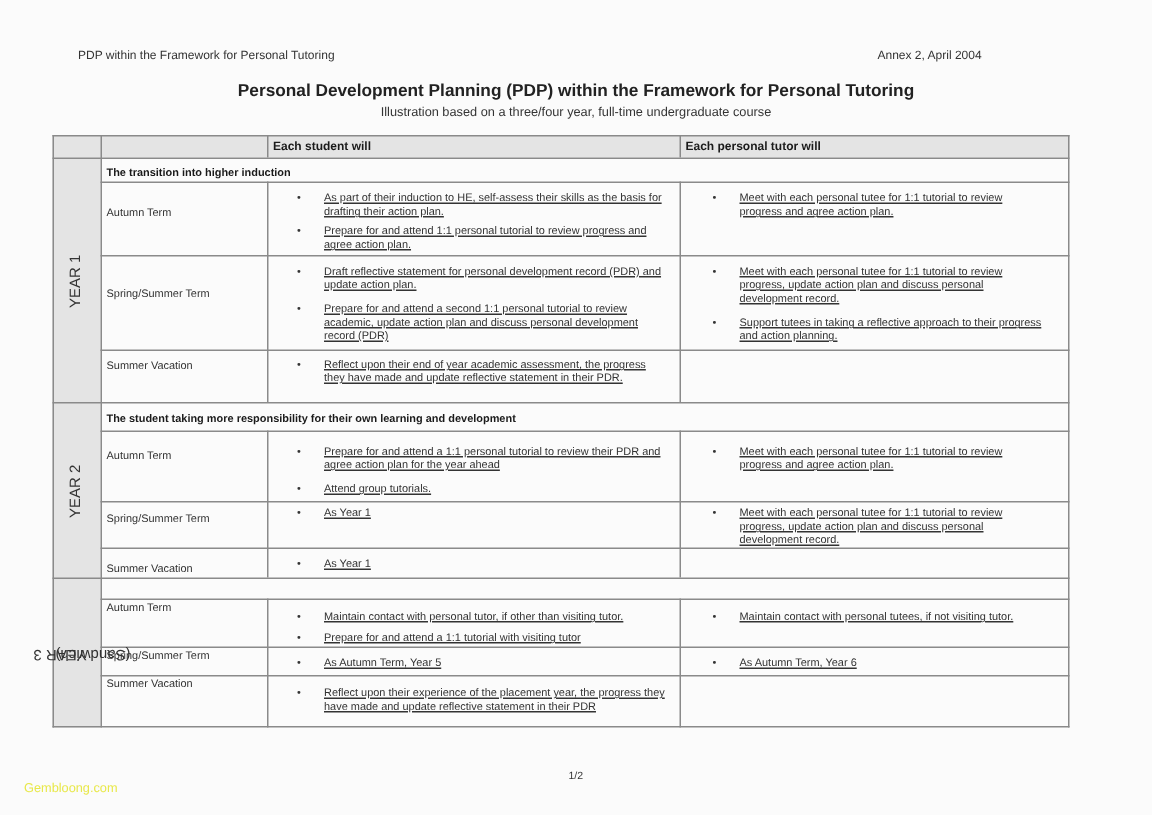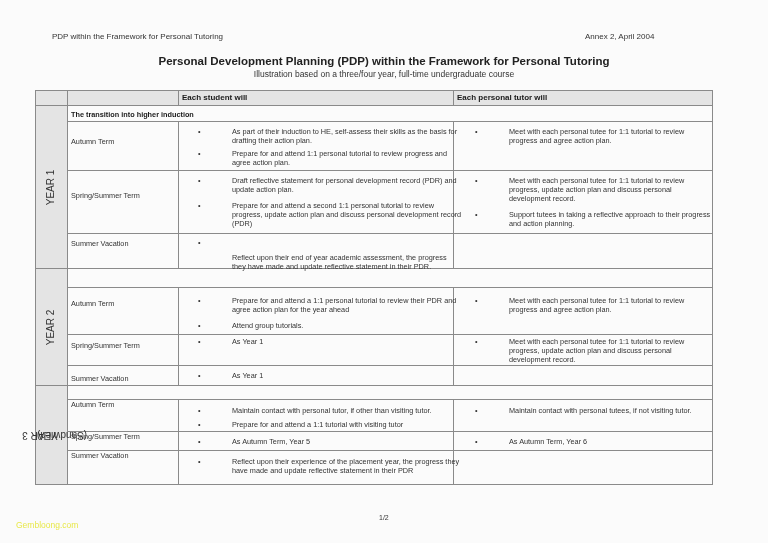--- a/index.html
+++ b/index.html
@@ -9,21 +9,21 @@
   .hdr-right { position:absolute; left:585px; top:32px; font-size:8px; color:#333; }
   .title { position:absolute; left:0; width:768px; top:55px; text-align:center; font-size:11.5px; font-weight:bold; color:#222; }
   .subtitle { position:absolute; left:0; width:768px; top:69px; text-align:center; font-size:8.5px; color:#333; }
   .tbl { position:absolute; left:35px; top:90px; width:678px; height:395px; }
   .line { position:absolute; background:#8a8a8a; }
   .cell { position:absolute; font-size:7.3px; line-height:9px; color:#333; }
   .bold { font-weight:bold; color:#1a1a1a; }
   .gray { position:absolute; background:#e4e4e4; }
   .bul { position:absolute; font-size:7.3px; line-height:9px; color:#333; }
   .bul .dot { position:absolute; left:0; top:0; }
-  .bul .txt { position:absolute; left:34px; top:0; }
+  .bul .txt { position:absolute; left:18px; top:0;text-decoration:underline; }
   .year { position:absolute; display:flex; align-items:center; justify-content:center; }
   .year span { display:block; transform:rotate(-90deg); white-space:nowrap; text-align:center; font-size:10px; line-height:11px; color:#333; }
   .footer-page { position:absolute; left:379px; top:514px; font-size:7px; color:#333; }
   .watermark { position:absolute; left:16px; top:520px; font-size:8.5px; color:#e8e84a; }
 </style>
 </head>
 <body>
 
 <div class="hdr-left">PDP within the Framework for Personal Tutoring</div>
 <div class="hdr-right">Annex 2, April 2004</div>
@@ -92,40 +92,41 @@
       <span class="txt" style="width:205px;">Meet with each personal tutee for 1:1 tutorial to review progress and agree action plan.</span>
     </div>
 
   <div class="cell" style="left:36px;top:101px;">Spring/Summer Term</div>
   <div class="bul" style="left:163px;top:86px;width:250px;">
     <span class="dot">•</span>
       <span class="txt" style="width:225px;">Draft reflective statement for personal development record (PDR) and update action plan.</span>
     </div>
   <div class="bul" style="left:163px;top:111px;width:250px;">
     <span class="dot">•</span>
-      <span class="txt" style="width:230px;">Prepare for and attend a second 1:1 personal tutorial to review progress, update action plan and discuss personal development record (PDR)</span>
+      <span class="txt" style="width:230px;">Prepare for and attend a second 1:1 personal tutorial to review academic, update action plan and discuss personal development record (PDR)</span>
     </div>
   <div class="bul" style="left:440px;top:86px;width:230px;">
     <span class="dot">•</span>
       <span class="txt" style="width:205px;">Meet with each personal tutee for 1:1 tutorial to review progress, update action plan and discuss personal development record.</span>
     </div>
   <div class="bul" style="left:440px;top:120px;width:230px;">
     <span class="dot">•</span>
       <span class="txt" style="width:205px;">Support tutees in taking a reflective approach to their progress and action planning.</span>
     </div>
 
   <div class="cell" style="left:36px;top:149px;">Summer Vacation</div>
   <div class="bul" style="left:163px;top:148px;width:250px;">
     <span class="dot">•</span>
-      <span class="txt" style="width:230px;margin-top:15px;">Reflect upon their end of year academic assessment, the progress they have made and update reflective statement in their PDR.</span>
+      <span class="txt" style="width:230px;">Reflect upon their end of year academic assessment, the progress they have made and update reflective statement in their PDR.</span>
     </div>
 
   <div class="year" style="left:0;top:179px;width:32px;height:116px;">
     <span>YEAR 2</span>
   </div>
+  <div class="cell bold" style="left:36px;top:184px;">The student taking more responsibility for their own  learning and development</div>
 
   <div class="cell" style="left:36px;top:209px;">Autumn Term</div>
   <div class="bul" style="left:163px;top:206px;width:250px;">
     <span class="dot">•</span>
       <span class="txt" style="width:235px;">Prepare for and attend a 1:1 personal tutorial to review their PDR and agree action plan for the year ahead</span>
     </div>
   <div class="bul" style="left:163px;top:231px;width:250px;">
     <span class="dot">•</span>
       <span class="txt" style="width:230px;">Attend group tutorials.</span>
     </div>

